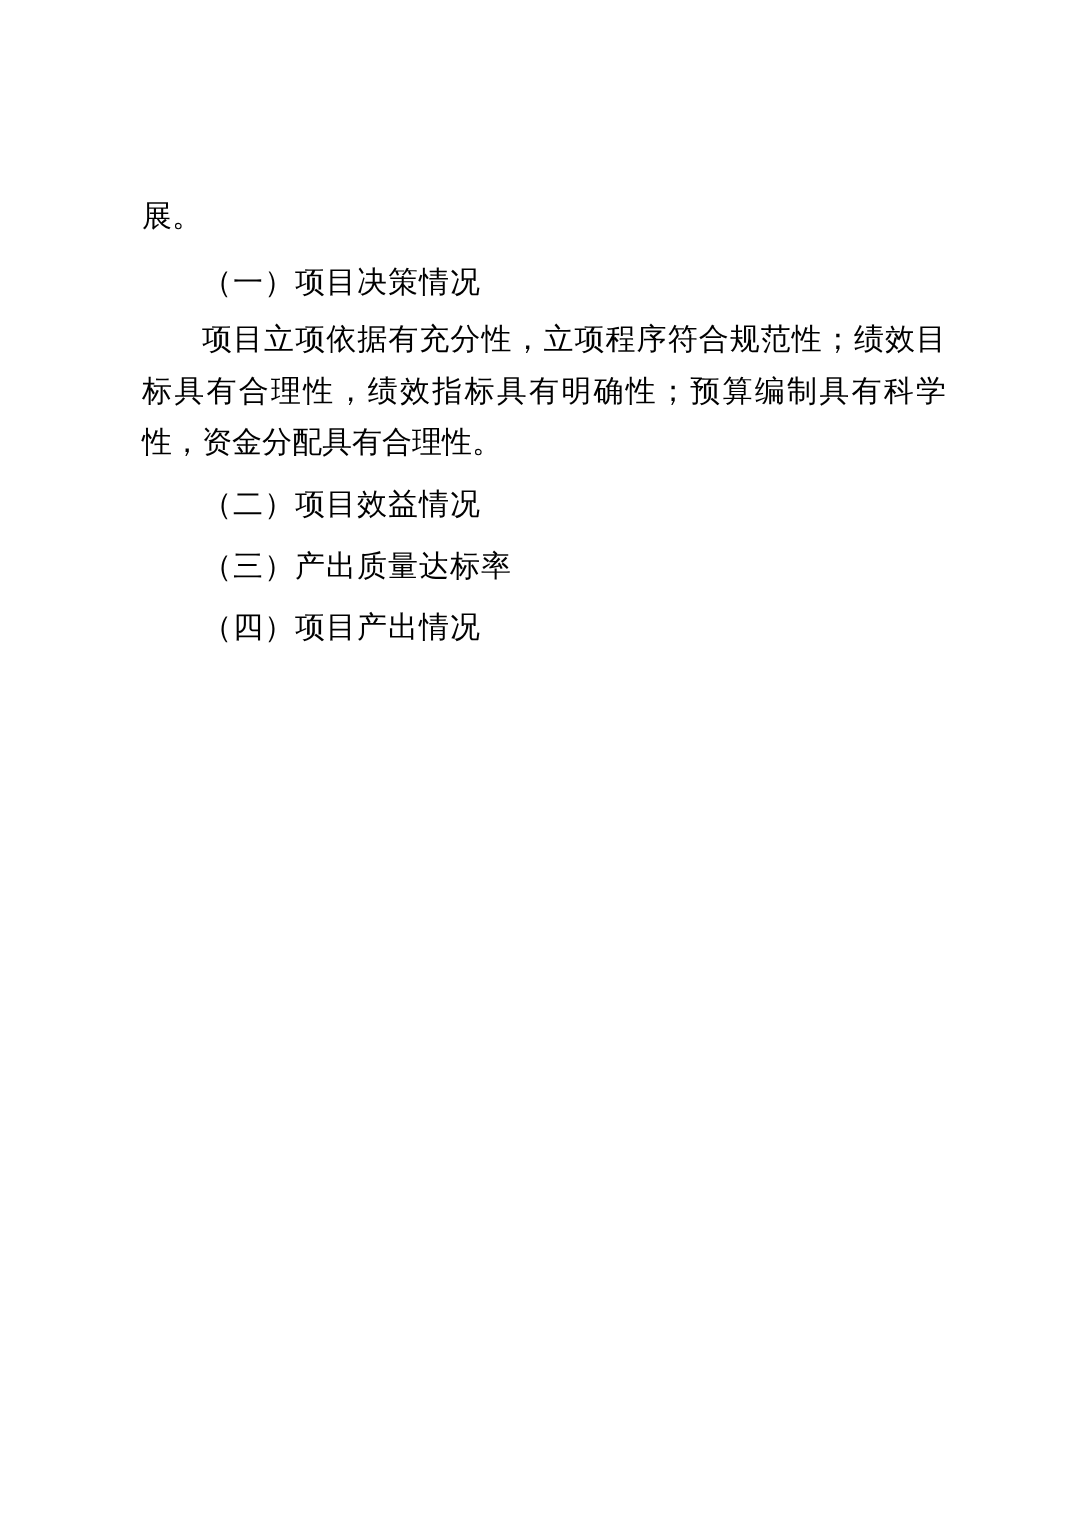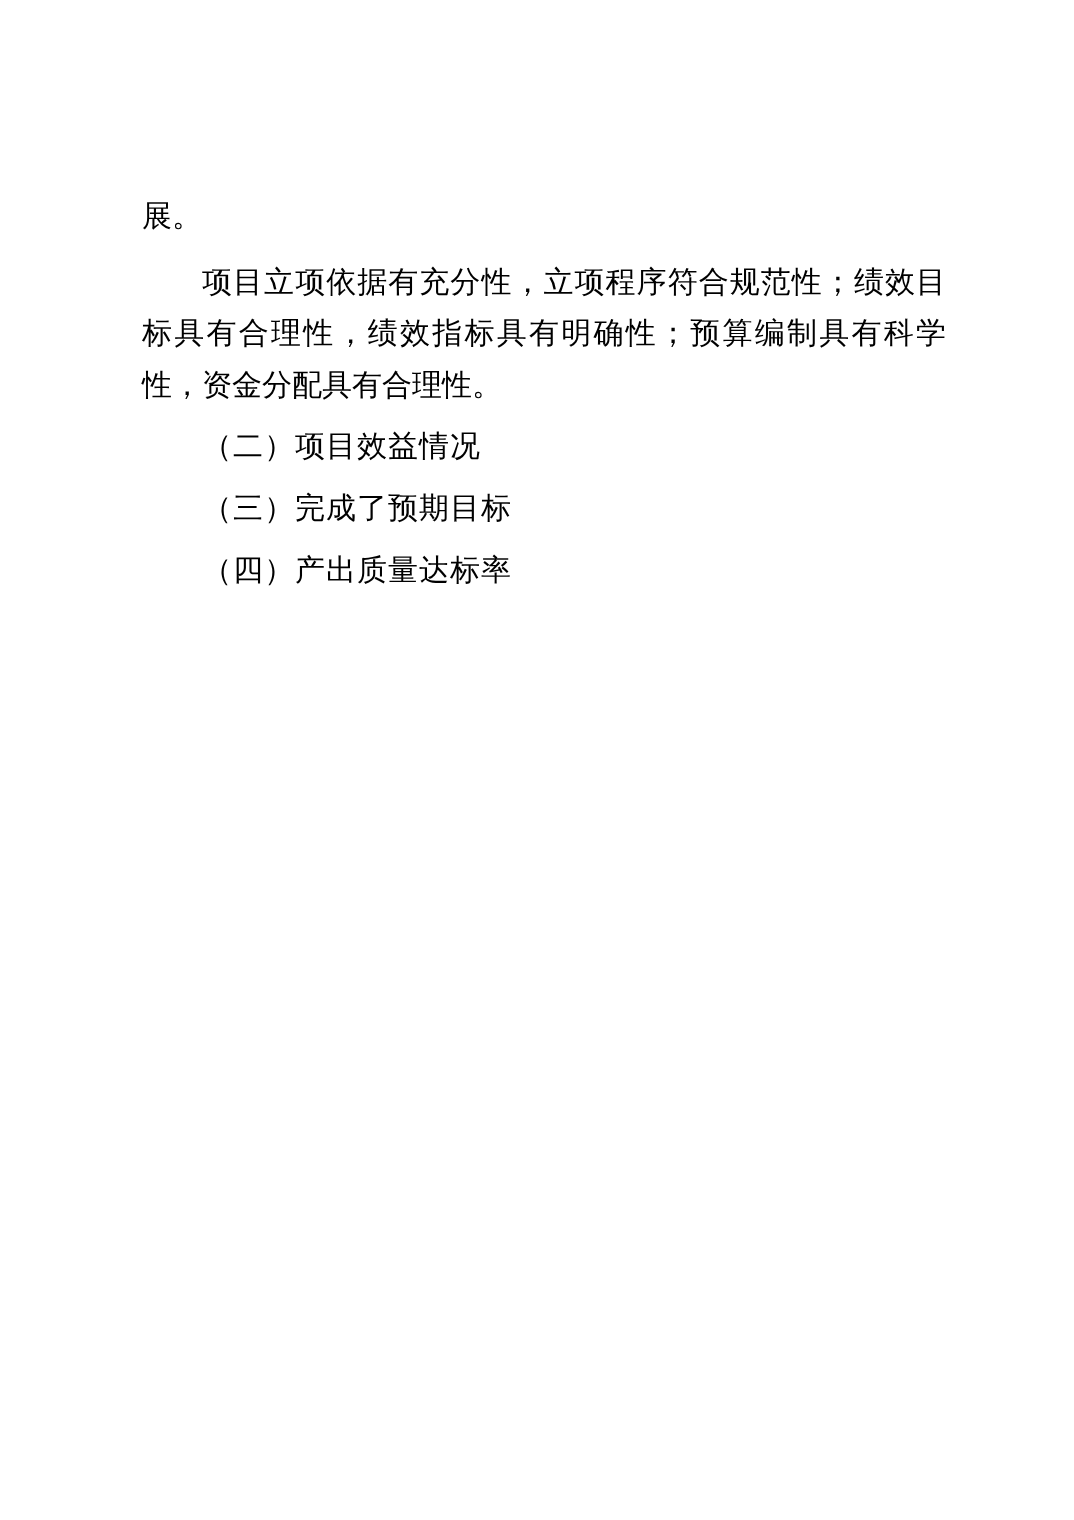--- a/index.html
+++ b/index.html
@@ -57,22 +57,23 @@
 <body>
 
 <div class="page">
   <div class="doc-body">
 
     <p class="tail-line">展。</p>
 
 
 
 
+    <p class="sub-heading">（一）项目决策情况</p>
     <p class="para-indent">项目立项依据有充分性，立项程序符合规范性；绩效目标具有合理性，绩效指标具有明确性；预算编制具有科学性，资金分配具有合理性。</p>
 
     <p class="sub-heading">（二）项目效益情况</p>
 
-    <p class="sub-heading">（三）完成了预期目标</p>
+    <p class="sub-heading">（三）产出质量达标率</p>
 
-    <p class="sub-heading">（四）产出质量达标率</p>
+    <p class="sub-heading">（四）项目产出情况</p>
 
   </div>
 </div>
 
 </body></html>

